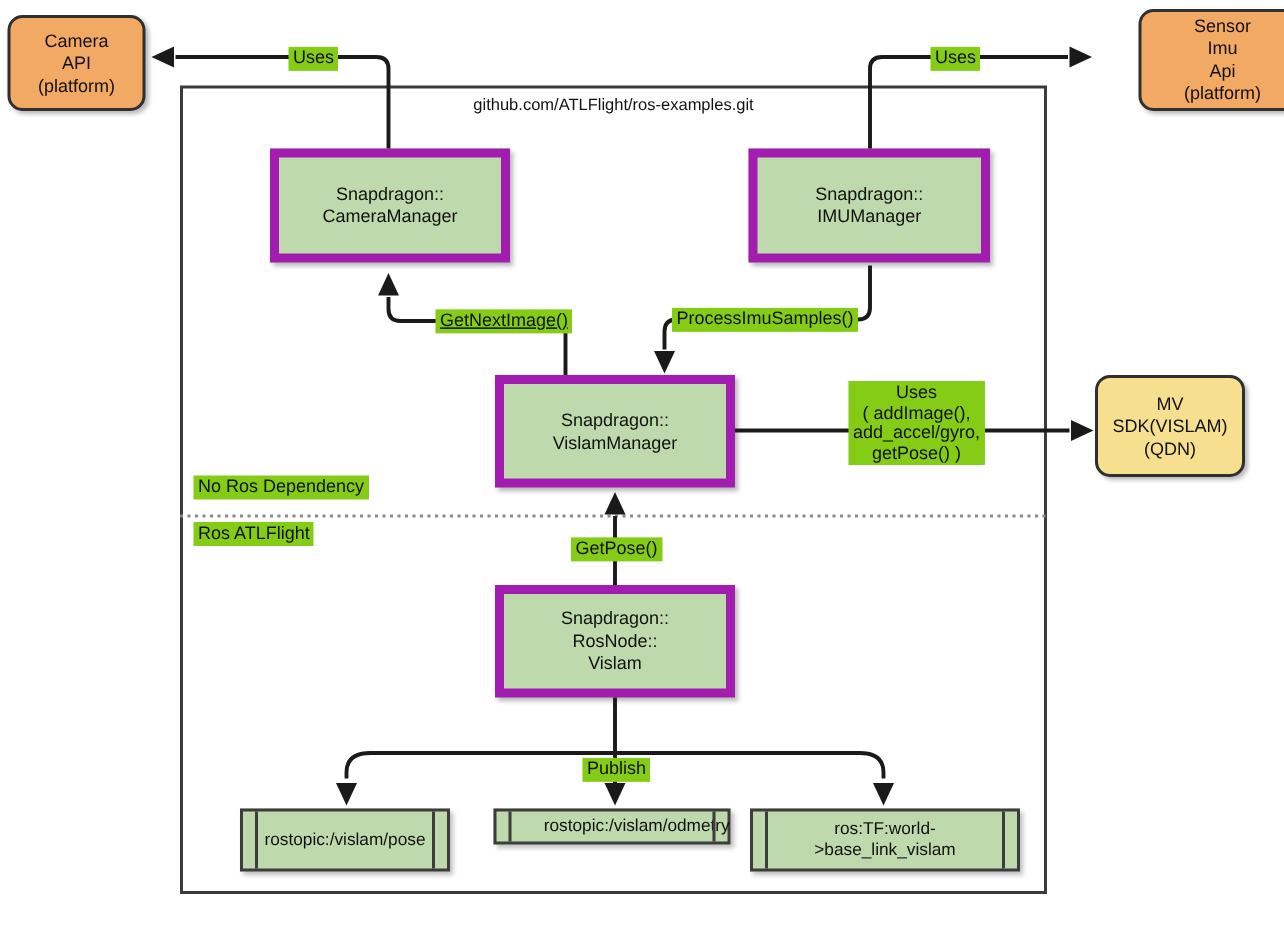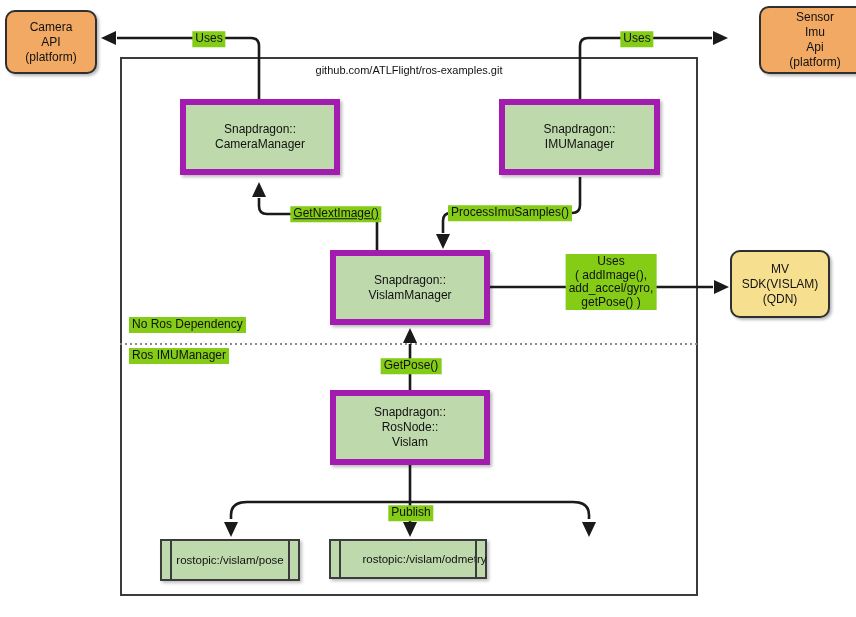--- a/index.html
+++ b/index.html
@@ -123,21 +123,23 @@
 CameraManager</div>
   <div class="node" style="left:499px;top:99px;width:161px;height:76px;">Snapdragon::
 IMUManager</div>
   <div class="node" style="left:330px;top:250px;width:160px;height:75px;">Snapdragon::
 VislamManager</div>
   <div class="node" style="left:330px;top:390px;width:160px;height:75px;">Snapdragon::
 RosNode::
 Vislam</div>
 
   <div class="topic" style="left:160px;top:539px;width:140px;height:42px;">rostopic:/vislam/pose</div>
-  <div class="topic" style="left:329px;top:539px;width:158px;height:40px;padding-left:33px;">rostopic:/vislam/odmetry</div>
+  <div class="topic" style="left:329px;top:539px;width:158px;height:24px;padding-left:33px;">rostopic:/vislam/odmetry</div>
+  <div class="topic" style="left:500px;top:539px;width:180px;height:42px;">ros:TF:world-
+&gt;base_link_vislam</div>
 
   <svg class="connectors" width="856" height="617" viewBox="0 0 856 617" xmlns="http://www.w3.org/2000/svg">
 
     <path d="M259,99 L259,46 Q259,38 251,38 L117,38"></path>
     <polygon points="101,38 116,31 116,45"></polygon>
 
     <path d="M580,99 L580,46 Q580,38 588,38 L712,38"></path>
     <polygon points="728,38 713,31 713,45"></polygon>
 
     <path d="M377,250 L377,214 L267,214 Q259,214 259,206 L259,198"></path>
@@ -167,15 +169,15 @@
   <div class="lbl centered" style="left:336px;top:214px;text-decoration:underline;">GetNextImage()</div>
   <div class="lbl centered" style="left:510px;top:213px;">ProcessImuSamples()</div>
   <div class="lbl centered" style="left:611px;top:282px;">Uses
 ( addImage(),
 add_accel/gyro,
 getPose() )</div>
   <div class="lbl centered" style="left:411px;top:366px;">GetPose()</div>
   <div class="lbl centered" style="left:411px;top:513px;">Publish</div>
 
   <div class="lbl" style="left:129px;top:317px;">No Ros Dependency</div>
-  <div class="lbl" style="left:129px;top:348px;">Ros IMUManager</div>
+  <div class="lbl" style="left:129px;top:348px;">Ros ATLFlight</div>
 
 </div>
 
 </body></html>

